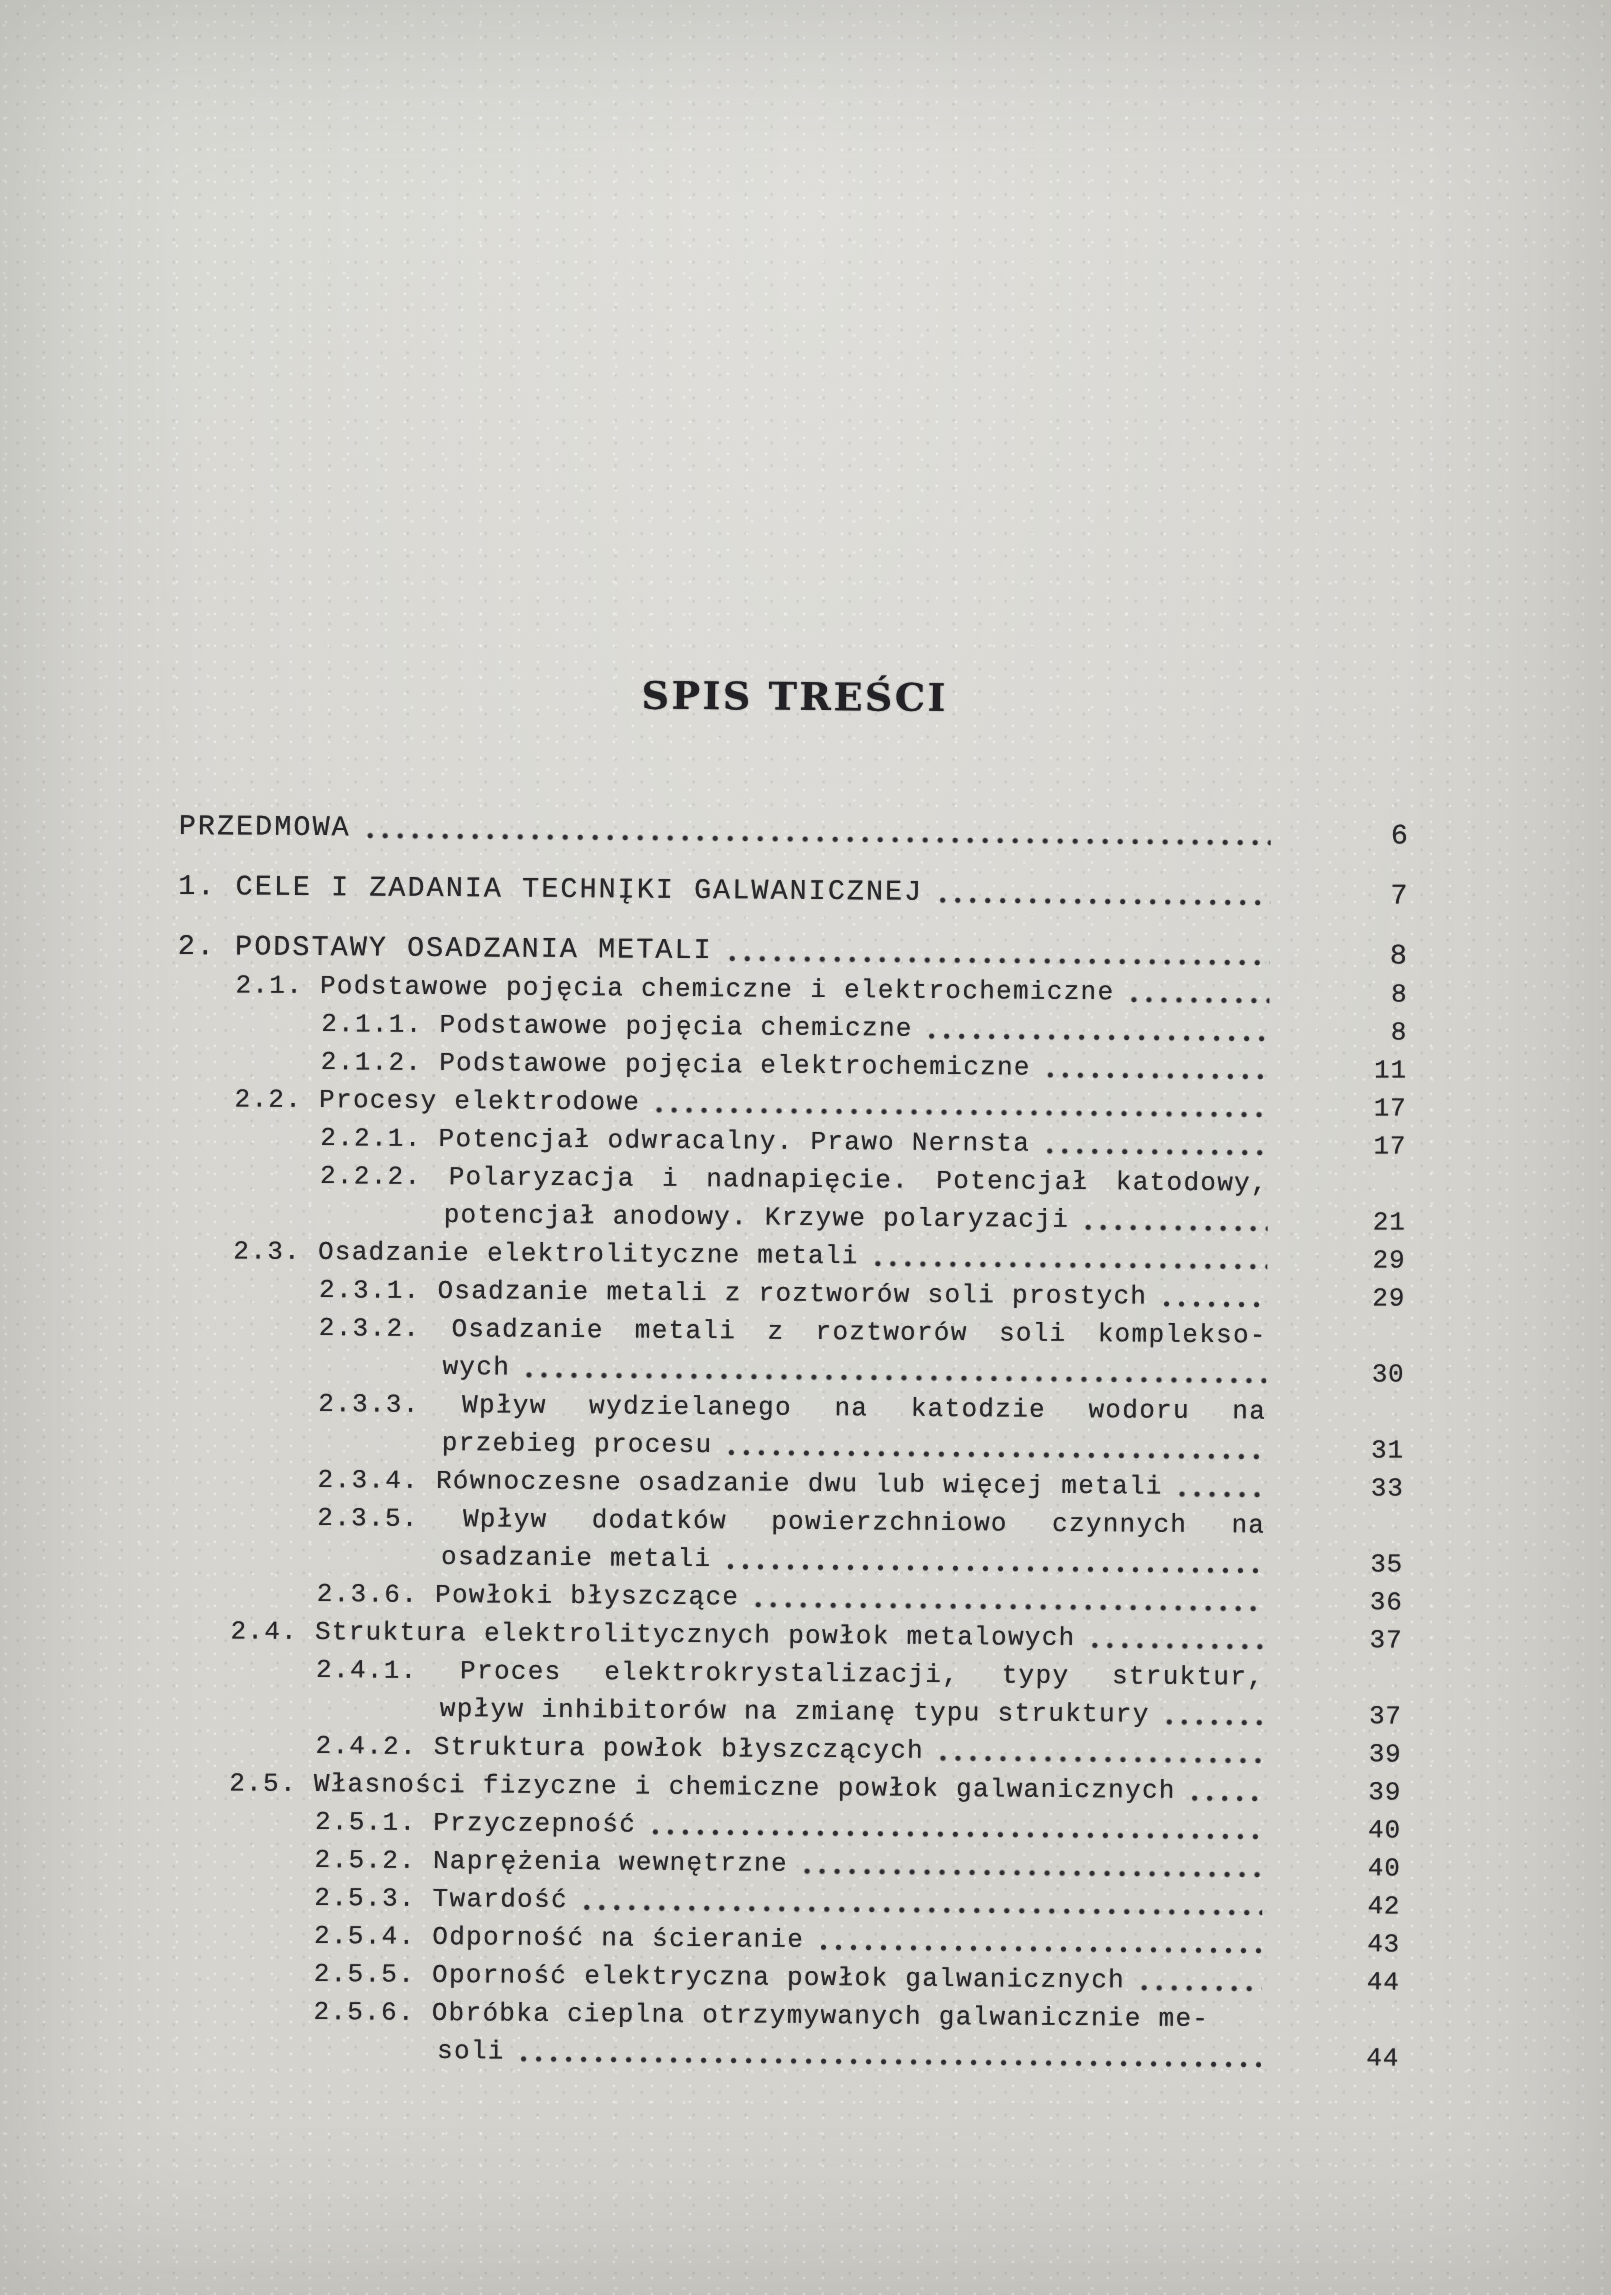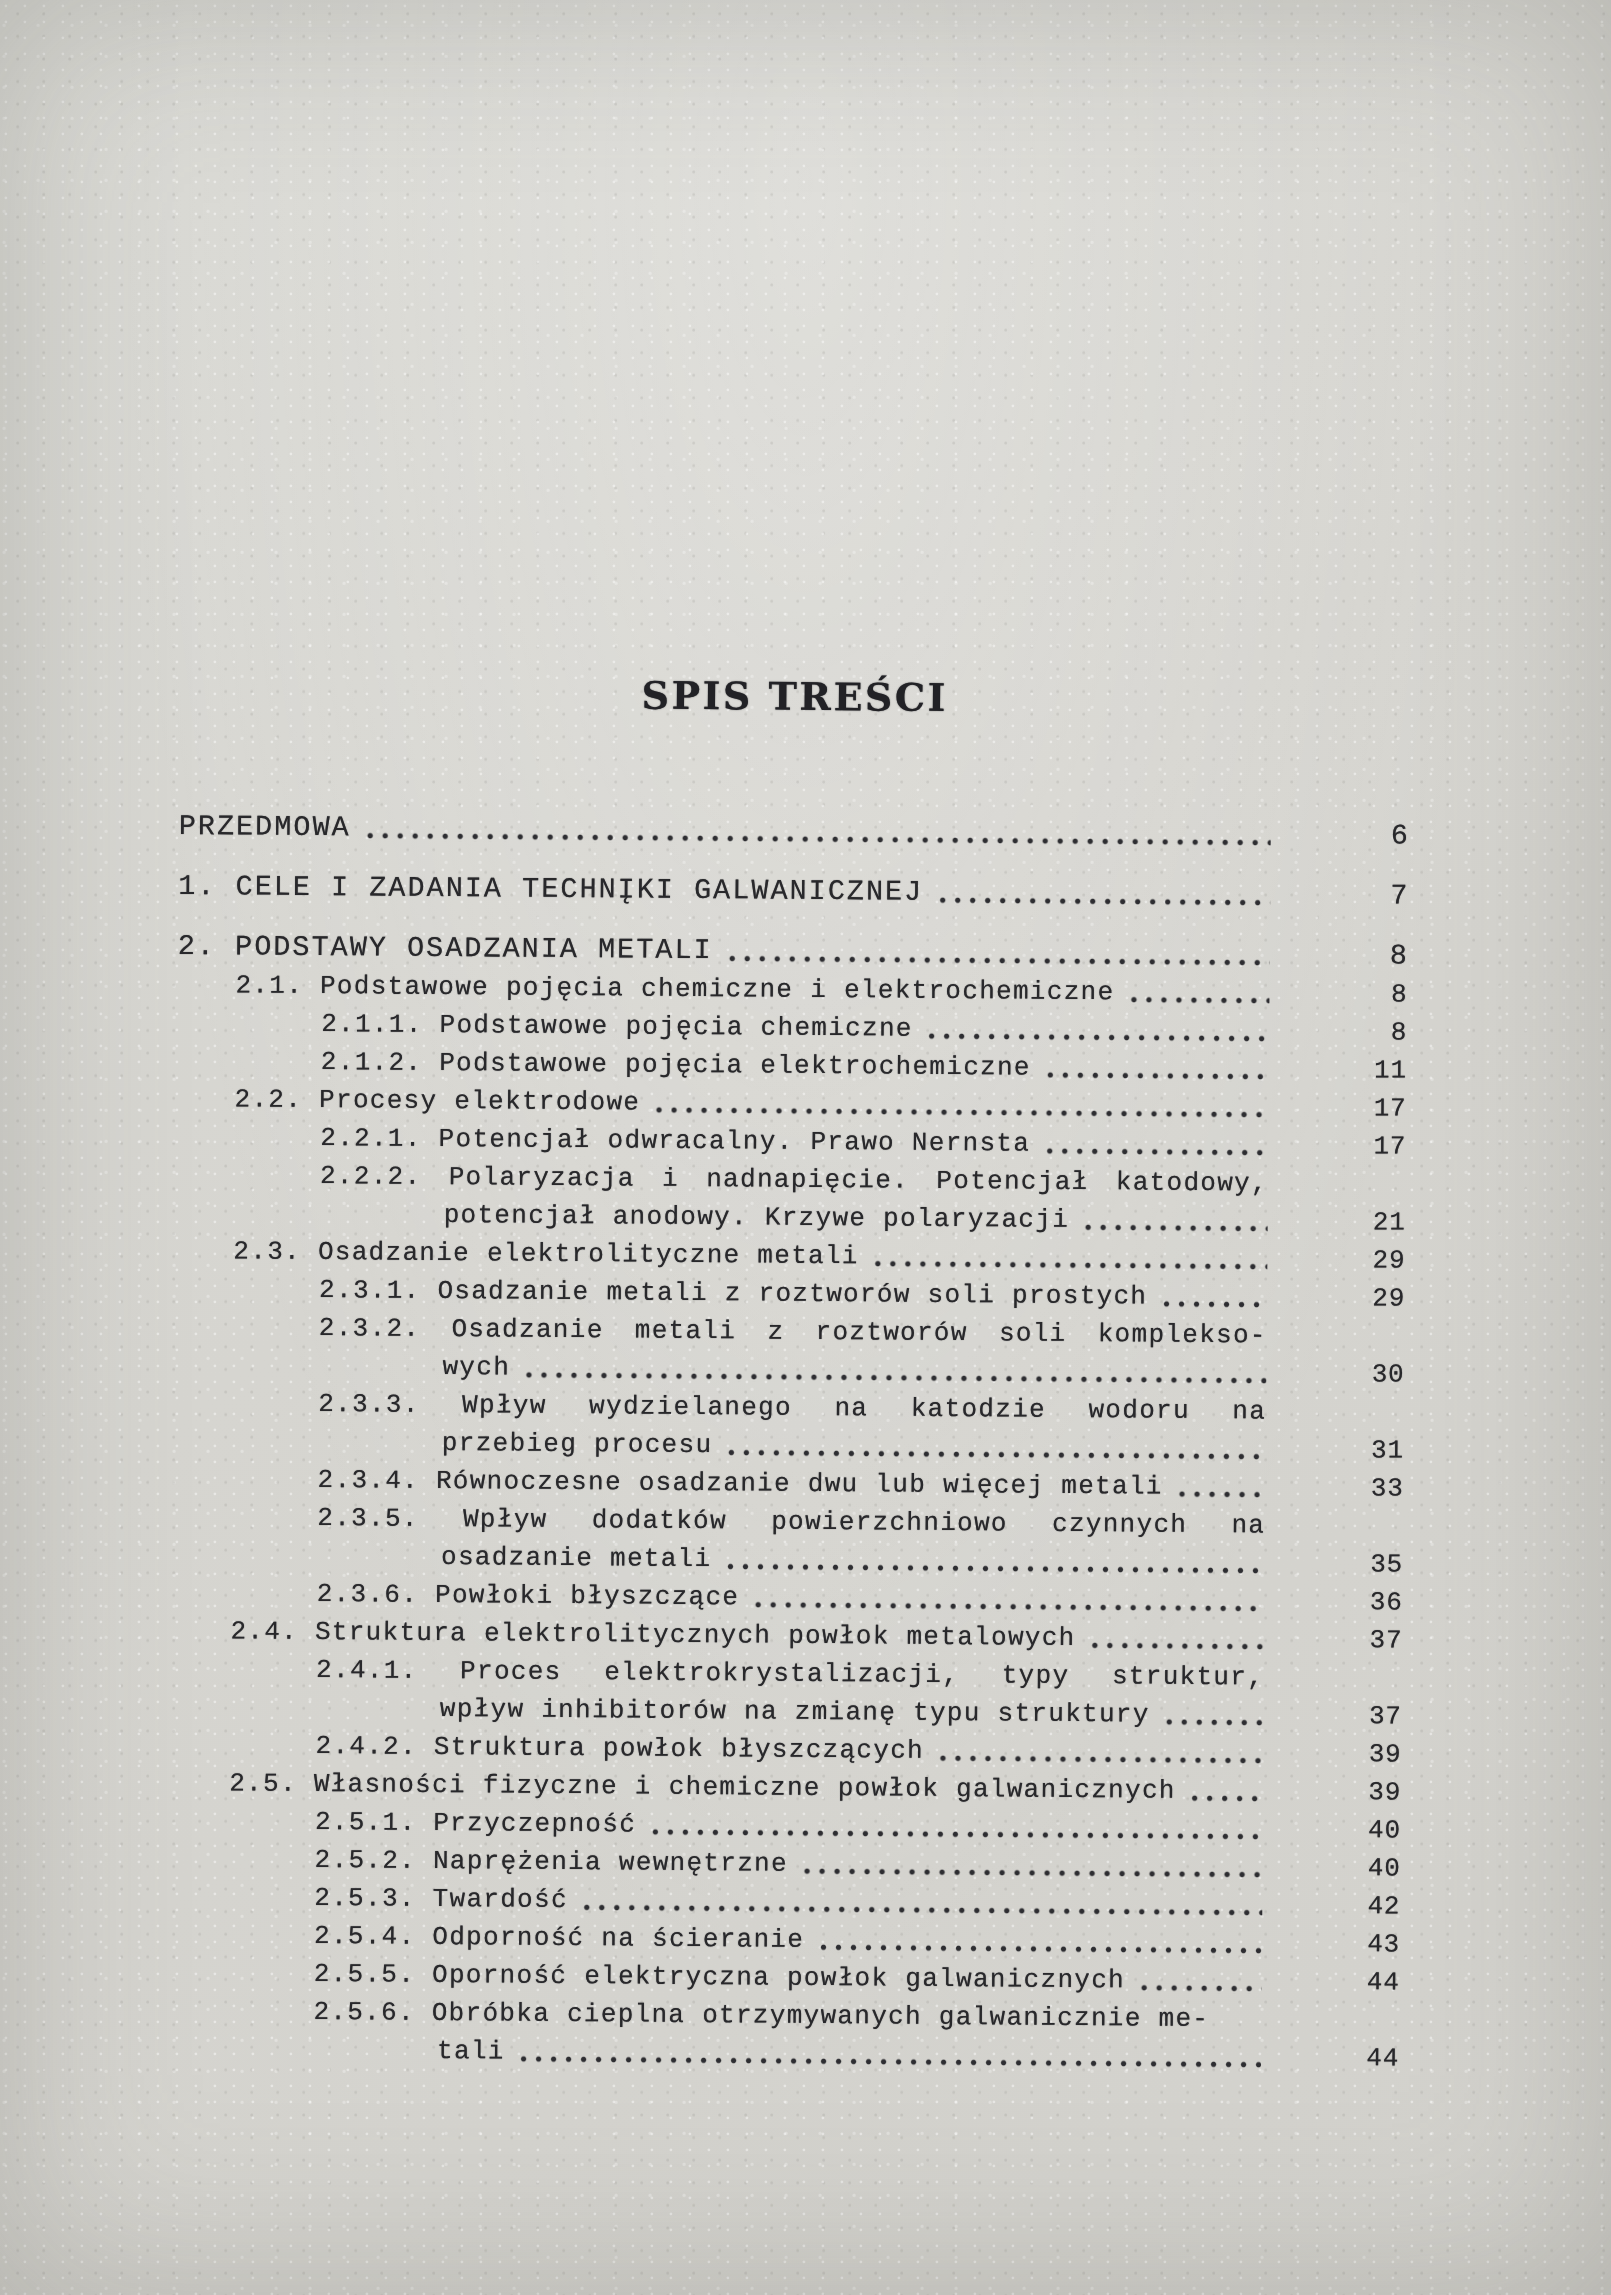--- a/index.html
+++ b/index.html
@@ -256,20 +256,20 @@
       <span class="t">2.5.5. Oporność elektryczna powłok galwanicznych</span>
       <span class="dots"></span>
       <span class="pg">44</span>
     </div>
 
     <div class="row lvl2 wrap">
       <span class="t">2.5.6. Obróbka cieplna otrzymywanych galwanicznie me-</span>
     </div>
 
     <div class="row lvl3">
-      <span class="t">tali</span>
+      <span class="t">soli</span>
       <span class="dots"></span>
       <span class="pg">44</span>
     </div>
 
   </div>
 </div>
 
 
 </body></html>

